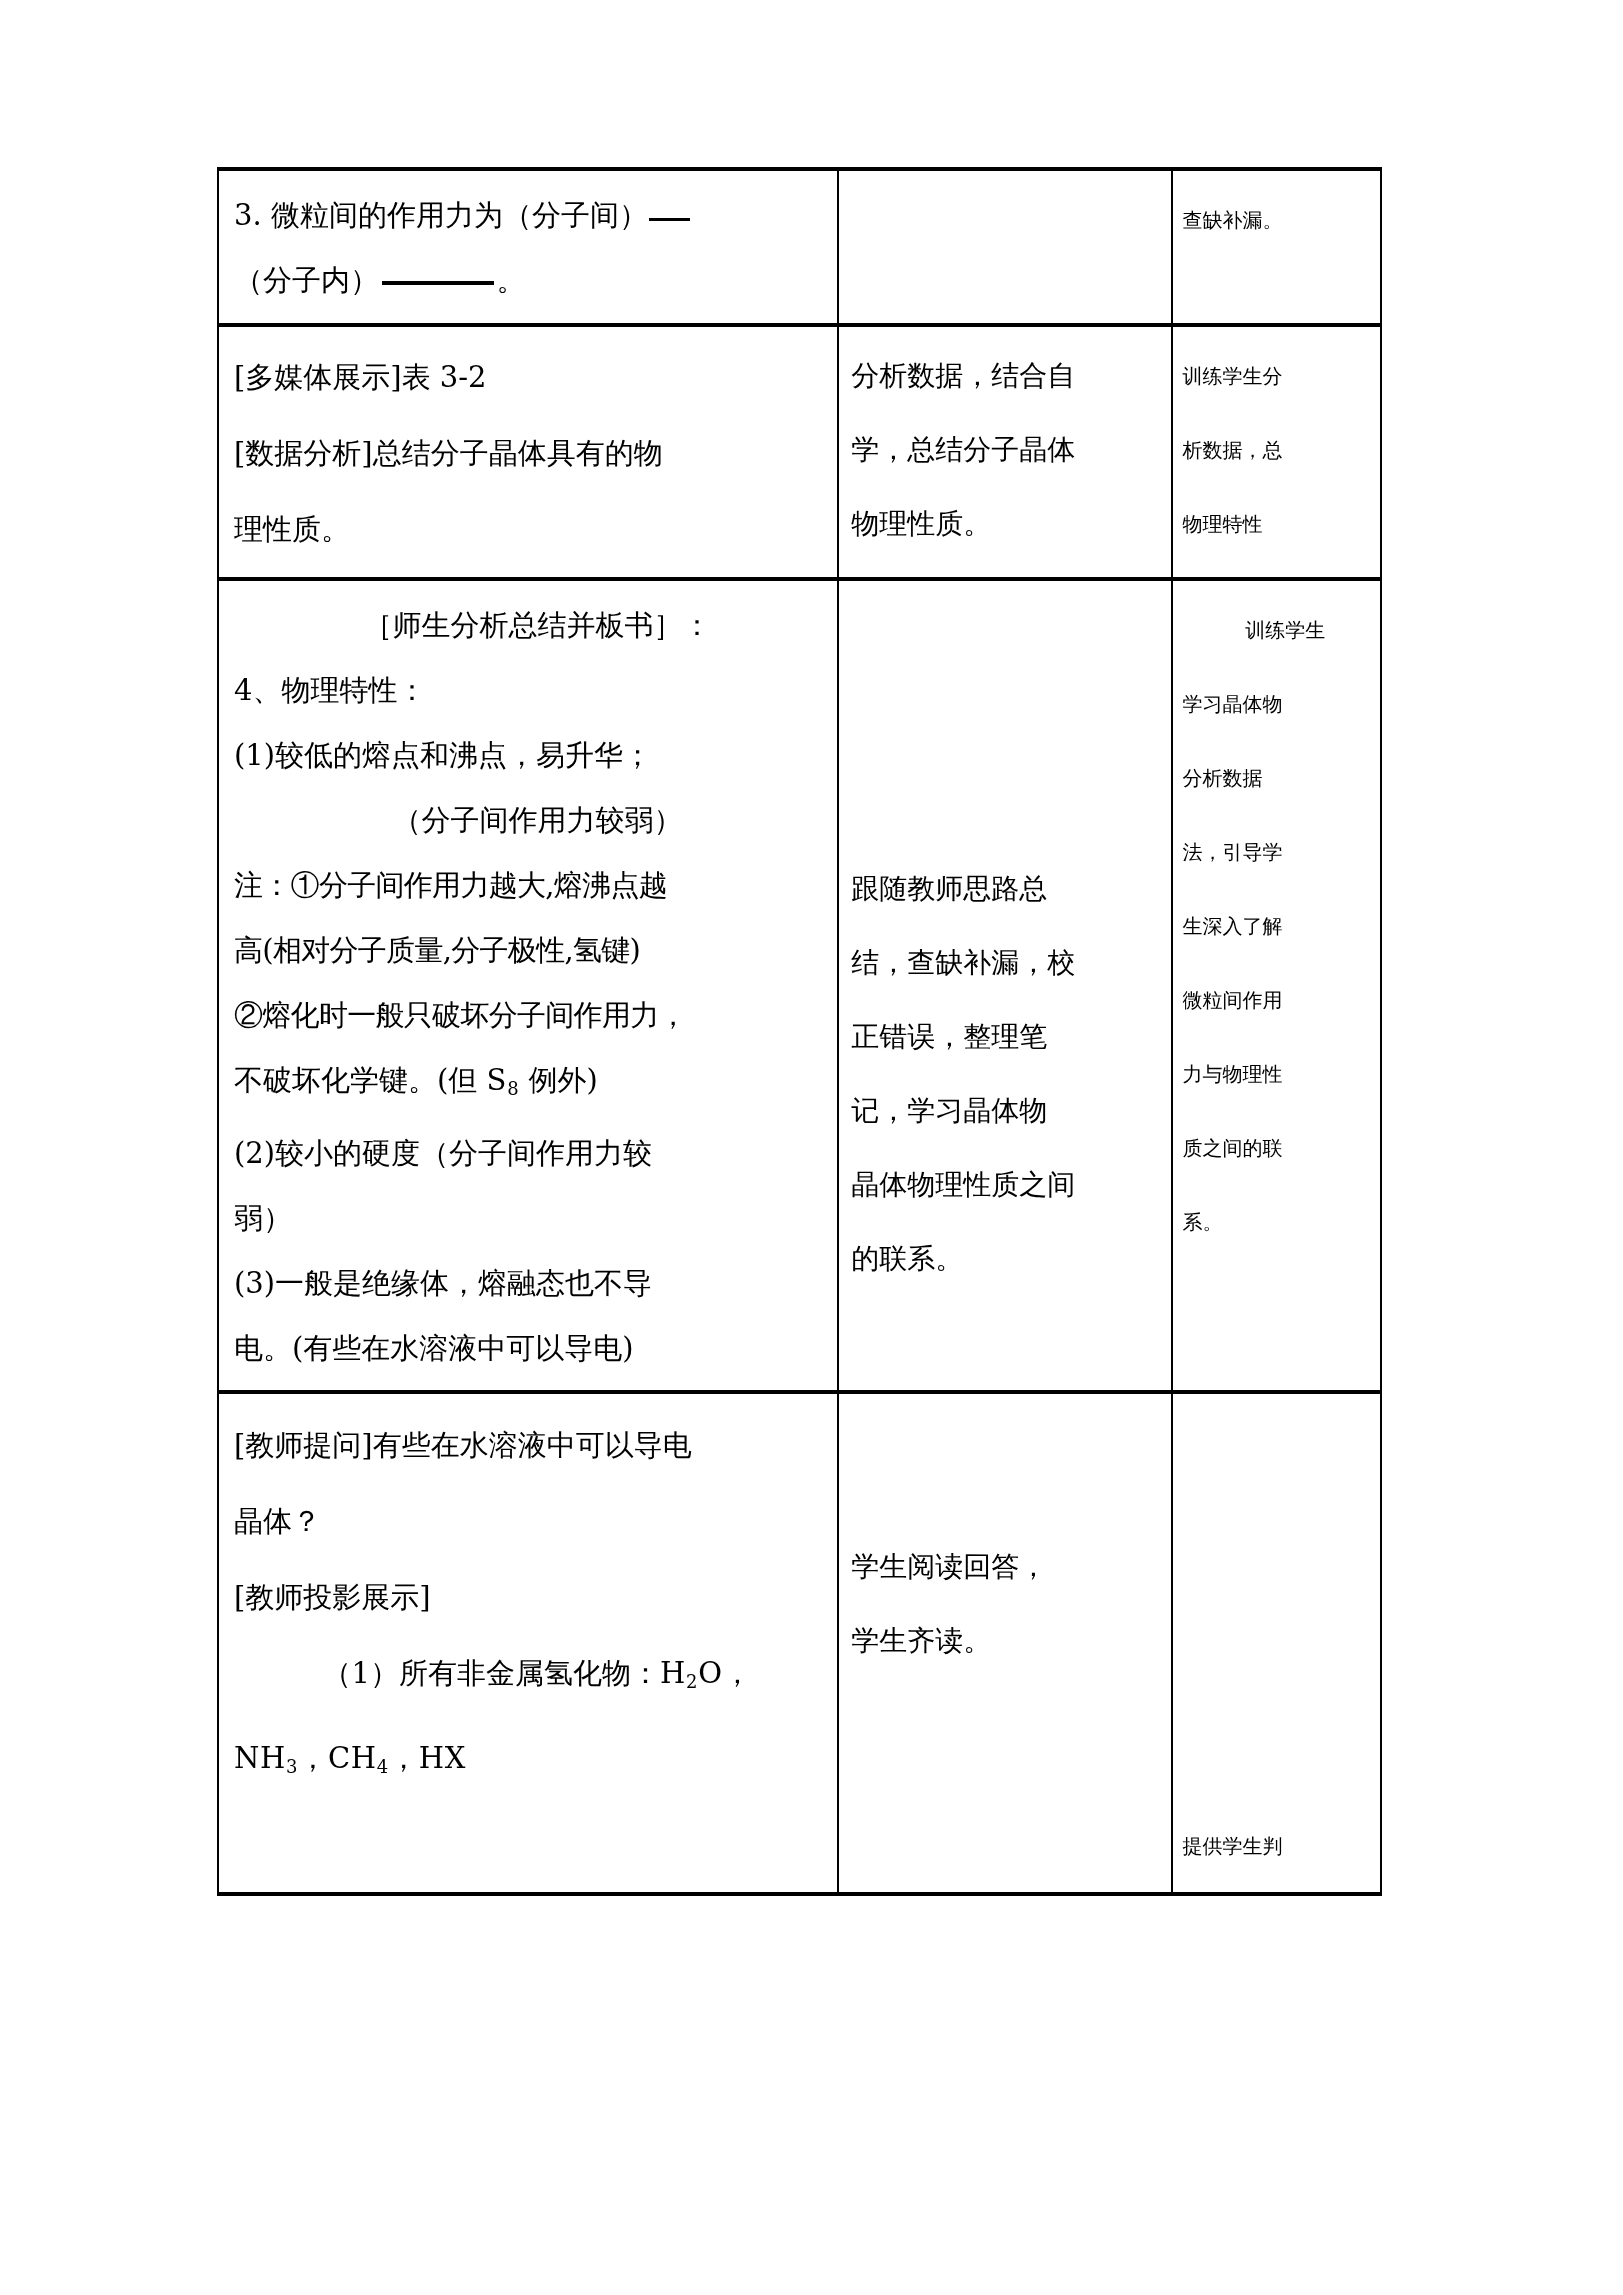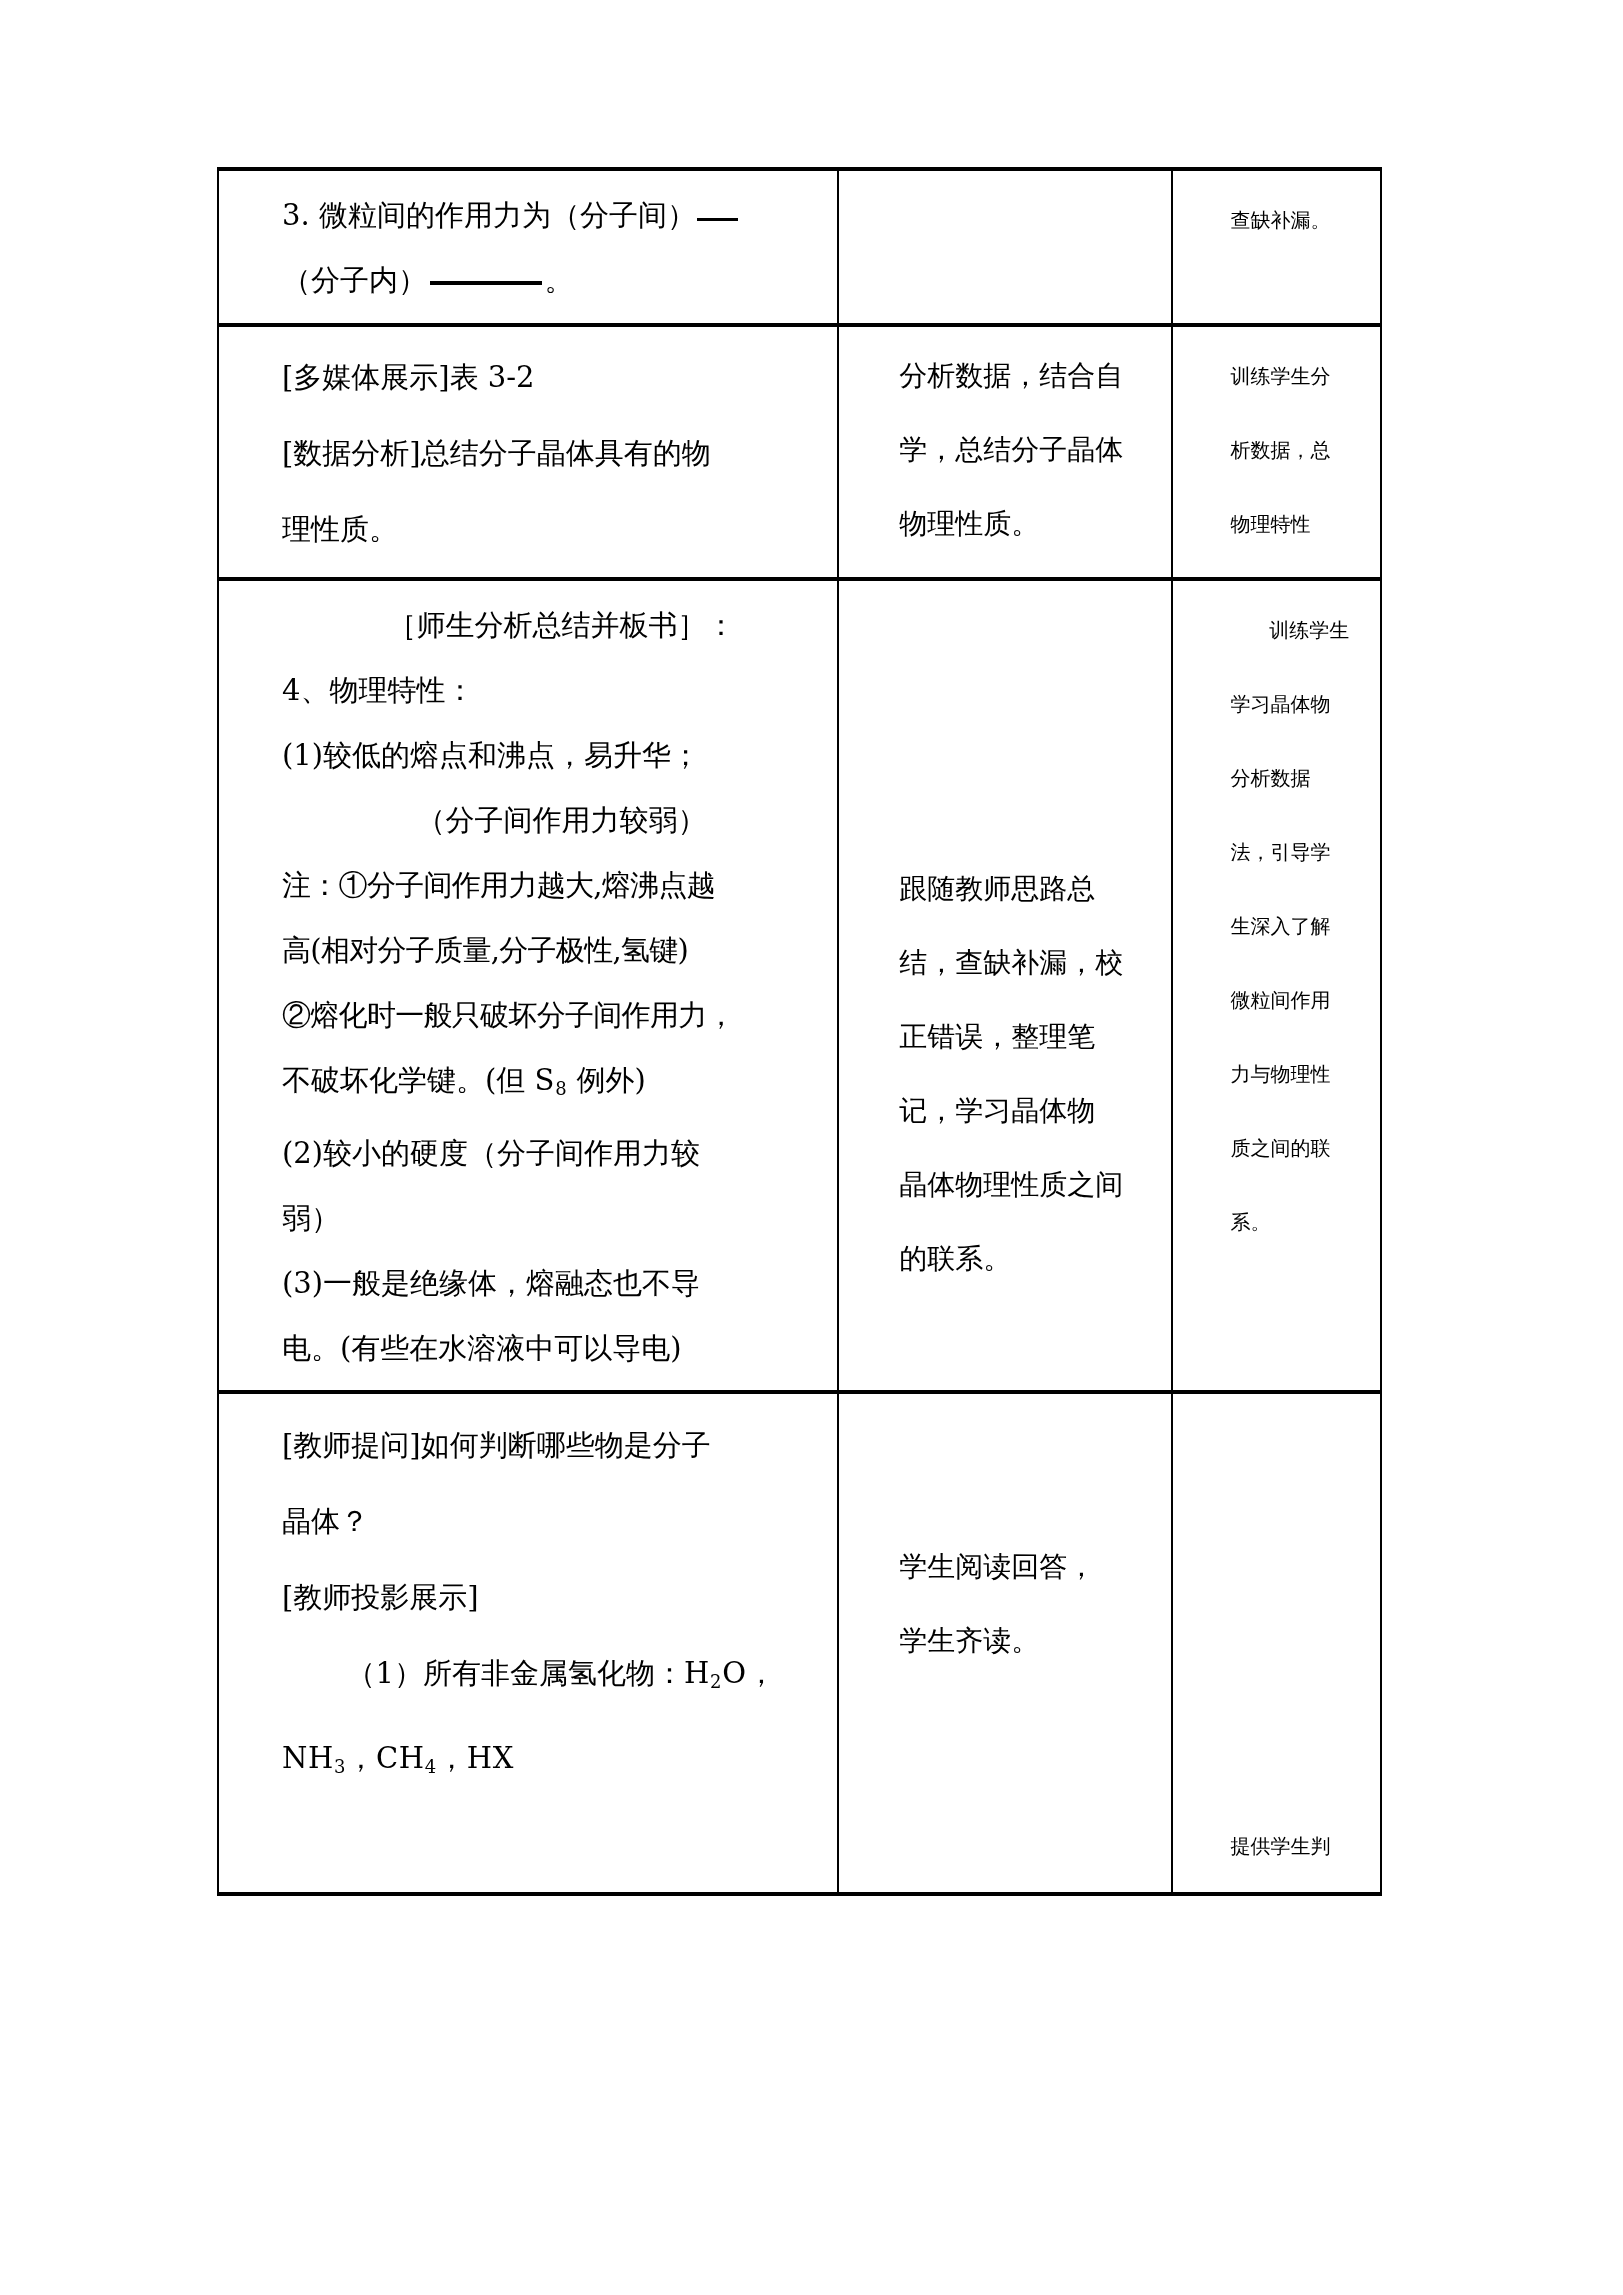--- a/index.html
+++ b/index.html
@@ -33,21 +33,21 @@
     border-collapse: collapse;
     table-layout: fixed;
     background: #ffffff;
   }
   .lesson-table td {
     border: 2px solid #000000;
     vertical-align: top;
     padding: 0;
     background: #ffffff;
   }
-  .lesson-table tr.heavy-top > td { border-top-width: 4.1px; padding-left: 48px; }
+  .lesson-table tr.heavy-top > td { border-top-width: 4.1px; }
   .lesson-table tr.heavy-bottom > td { border-bottom-width: 4.1px; }
 
   .col-activity { width: 620px; }
   .col-student  { width: 334px; }
   .col-intent   { width: 209px; }
 
   .cell-inner {
     padding: 12.3px 11px 9.5px 15px;
     box-sizing: border-box;
   }
@@ -194,21 +194,21 @@
             <div class="ln">力与物理性</div>
             <div class="ln">质之间的联</div>
             <div class="ln">系。</div>
           </div>
         </td>
       </tr>
 
       <tr class="heavy-top heavy-bottom">
         <td>
           <div class="cell-inner">
-            <div class="ln spaced">[教师提问]如何判断哪些物是分子</div>
+            <div class="ln spaced">[教师提问]有些在水溶液中可以导电</div>
             <div class="ln spaced">晶体？</div>
             <div class="ln spaced">[教师投影展示]</div>
             <div class="ln spaced indent-half"><span>（1）所有非金属氢化物：</span><span class="latin"><span>H</span><sub>2</sub></span><span class="latin">O，</span></div>
             <div class="ln spaced"><span class="latin"><span>NH</span><sub>3</sub></span><span class="latin">，</span><span class="latin"><span>CH</span><sub>4</sub></span><span class="latin">，HX</span></div>
           </div>
         </td>
         <td>
           <div class="cell-inner mid pad-mid">
             <div class="v-pad-4"></div>
             <div class="ln">学生阅读回答，</div>

